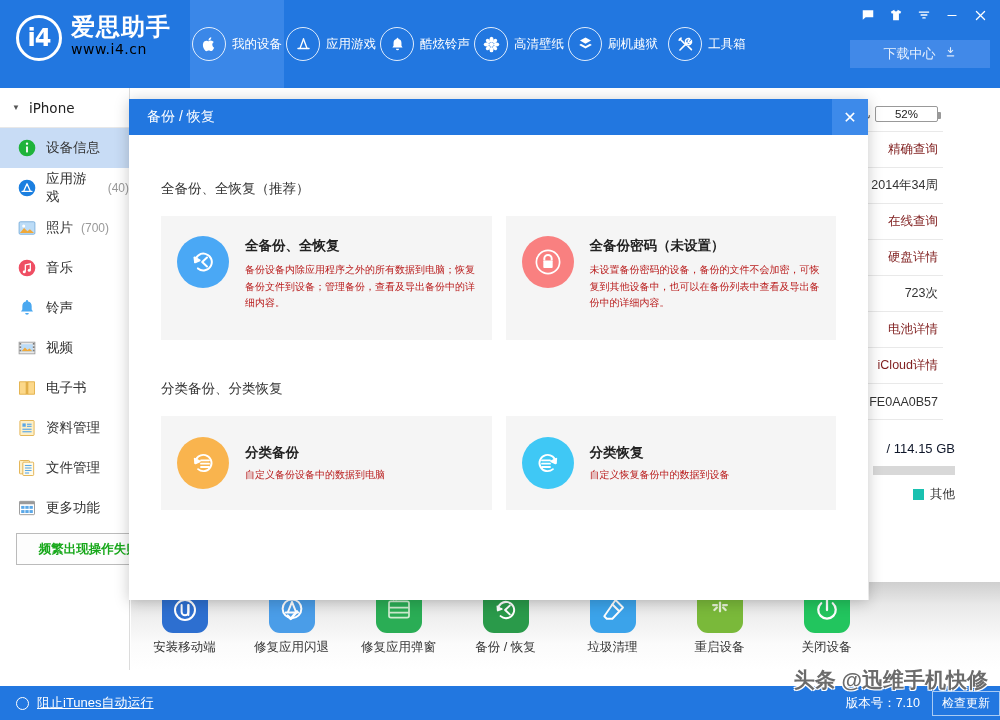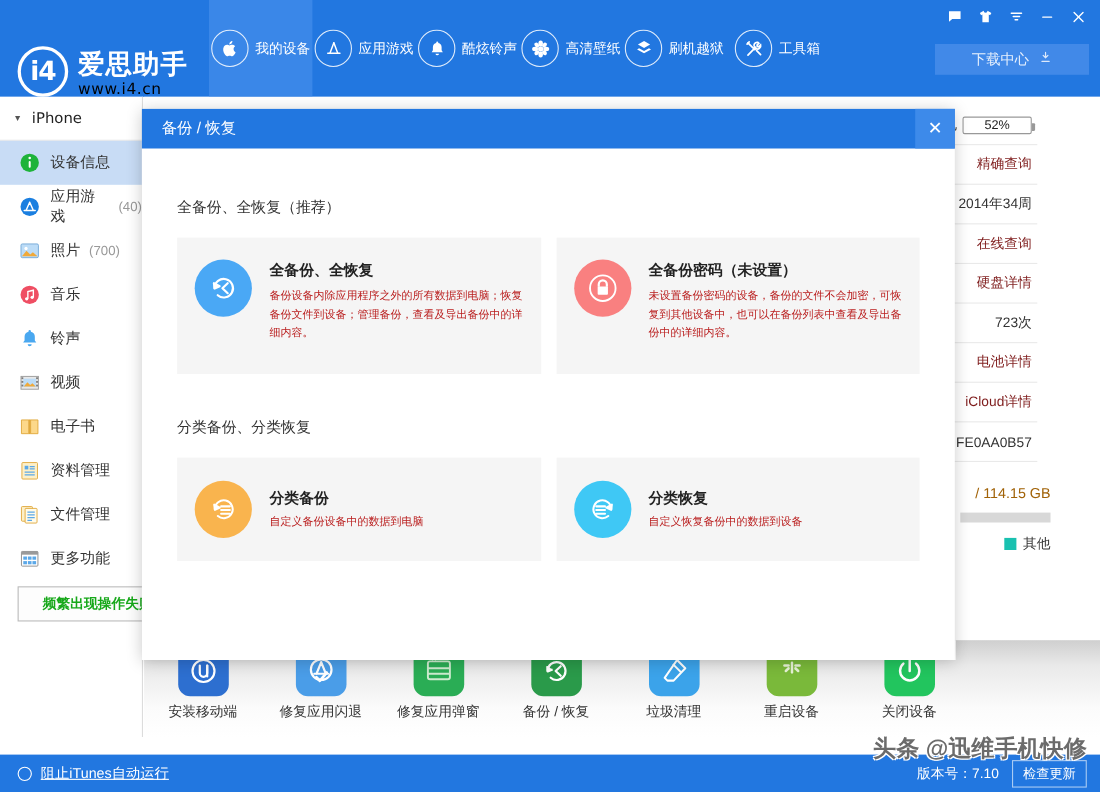--- a/index.html
+++ b/index.html
@@ -15,23 +15,23 @@
     background: #ffffff;
   }
 
   
   .header {
     position: absolute; top: 0; left: 0;
     width: 1000px; height: 88px;
     background: #2277e0;
   }
   .logo-box {
-    position: absolute; left: 0; top: 0;
+    position: absolute; left: 0; top: 15px;
     width: 188px; height: 88px;
-    display: flex; align-items: flex-end; gap: 9px;
+    display: flex; align-items: flex-start; gap: 9px;
     padding-left: 16px;
   }
   .logo-circle {
     width: 46px; height: 46px; border-radius: 50%;
     border: 3px solid #ffffff;
     display: flex; align-items: center; justify-content: center;
     flex: 0 0 auto;
   }
   .logo-circle span {
     color: #fff; font-size: 24px; font-weight: bold;
@@ -124,21 +124,21 @@
   .batt-pill {
     border: 1px solid #999; border-radius: 2px; padding: 1px 19px;
     font-size: 11.5px; color: #222; position: relative;
   }
   .batt-pill::after {
     content: ""; position: absolute; right: -4px; top: 5px;
     width: 3px; height: 7px; background: #999; border-radius: 0 1px 1px 0;
   }
   .storage-line {
     position: absolute; right: 45px; top: 353px;
-    font-size: 13px; color: #a16207; white-space: nowrap;
+    font-size: 13px; color: #0f172a; white-space: nowrap;
   }
   .storage-bar {
     position: absolute; right: 45px; top: 378px; width: 82px; height: 9px;
     background: #d8d8d8;
   }
   .legend-other {
     position: absolute; right: 45px; top: 398px;
     display: flex; align-items: center; gap: 6px; font-size: 12.5px; color: #333;
   }
   .legend-sw { width: 11px; height: 11px; background: #19c1b0; }
@@ -169,21 +169,21 @@
   
   .statusbar {
     position: absolute; left: 0; bottom: 0;
     width: 1000px; height: 34px;
     background: #2277e0;
     display: flex; align-items: center;
   }
   .sb-left { display: flex; align-items: center; gap: 8px; padding-left: 16px; cursor: pointer; }
   .radio-o { width: 13px; height: 13px; border-radius: 50%; border: 1.5px solid #fff; }
   .sb-text { color: #fff; font-size: 13px; text-decoration: underline; }
-  .sb-right { margin-left: auto; display: flex; align-items: center; gap: 12px; padding-right: 12px; }
+  .sb-right { margin-left: auto; display: flex; align-items: center; gap: 12px; }
   .sb-ver { color: #fff; font-size: 12.5px; }
   .sb-update {
     border: 1px solid #a9cbf3; color: #fff; font-size: 12px;
     padding: 3px 9px; cursor: pointer;
   }
 
   
   .watermark {
     position: absolute; right: 12px; bottom: 26px;
     font-size: 21px; font-weight: bold; color: #6b6b6b;

